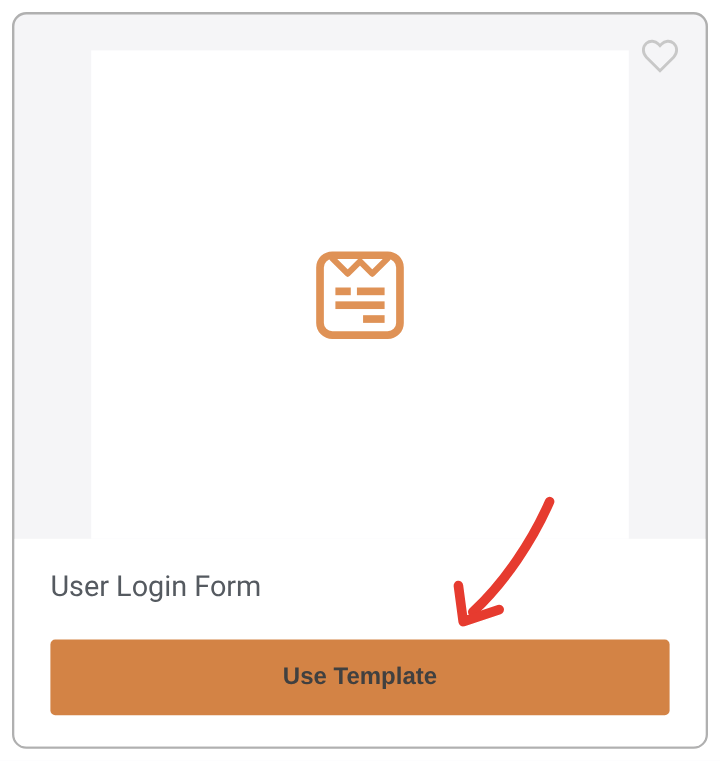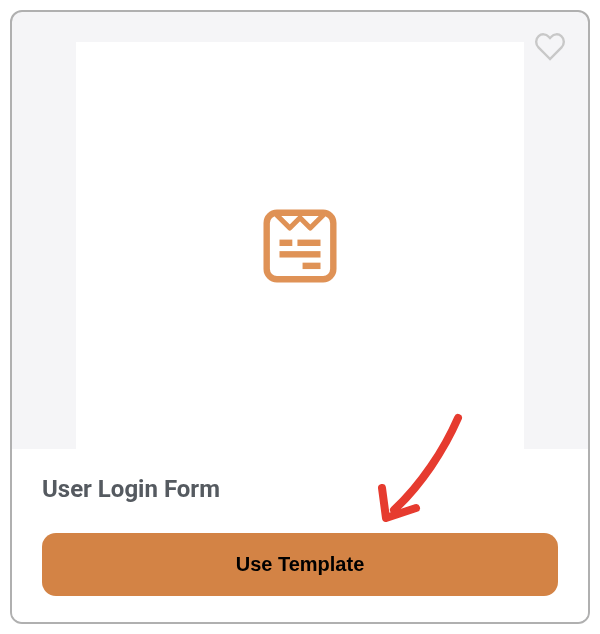--- a/index.html
+++ b/index.html
@@ -42,29 +42,29 @@
       align-items: center;
       justify-content: center;
     }
     .bottom-panel {
       background: #ffffff;
       padding: 26px 30px 26px 30px;
     }
     .template-title {
       color: #555a60;
       font-size: 24px;
-      font-weight: 700;
+      font-weight: 400;
       margin-bottom: 30px;
     }
     .use-template-btn {
       width: 100%;
       background: #d38345;
-      color: #000000;
+      color: #404040;
       border: none;
-      border-radius: 14px;
+      border-radius: 4px;
       padding: 20px 0;
       font-size: 20px;
       font-weight: 700;
       cursor: pointer;
     }
     .arrow-wrap {
       position: absolute;
       right: 112px;
       bottom: 88px;
       z-index: 20;

